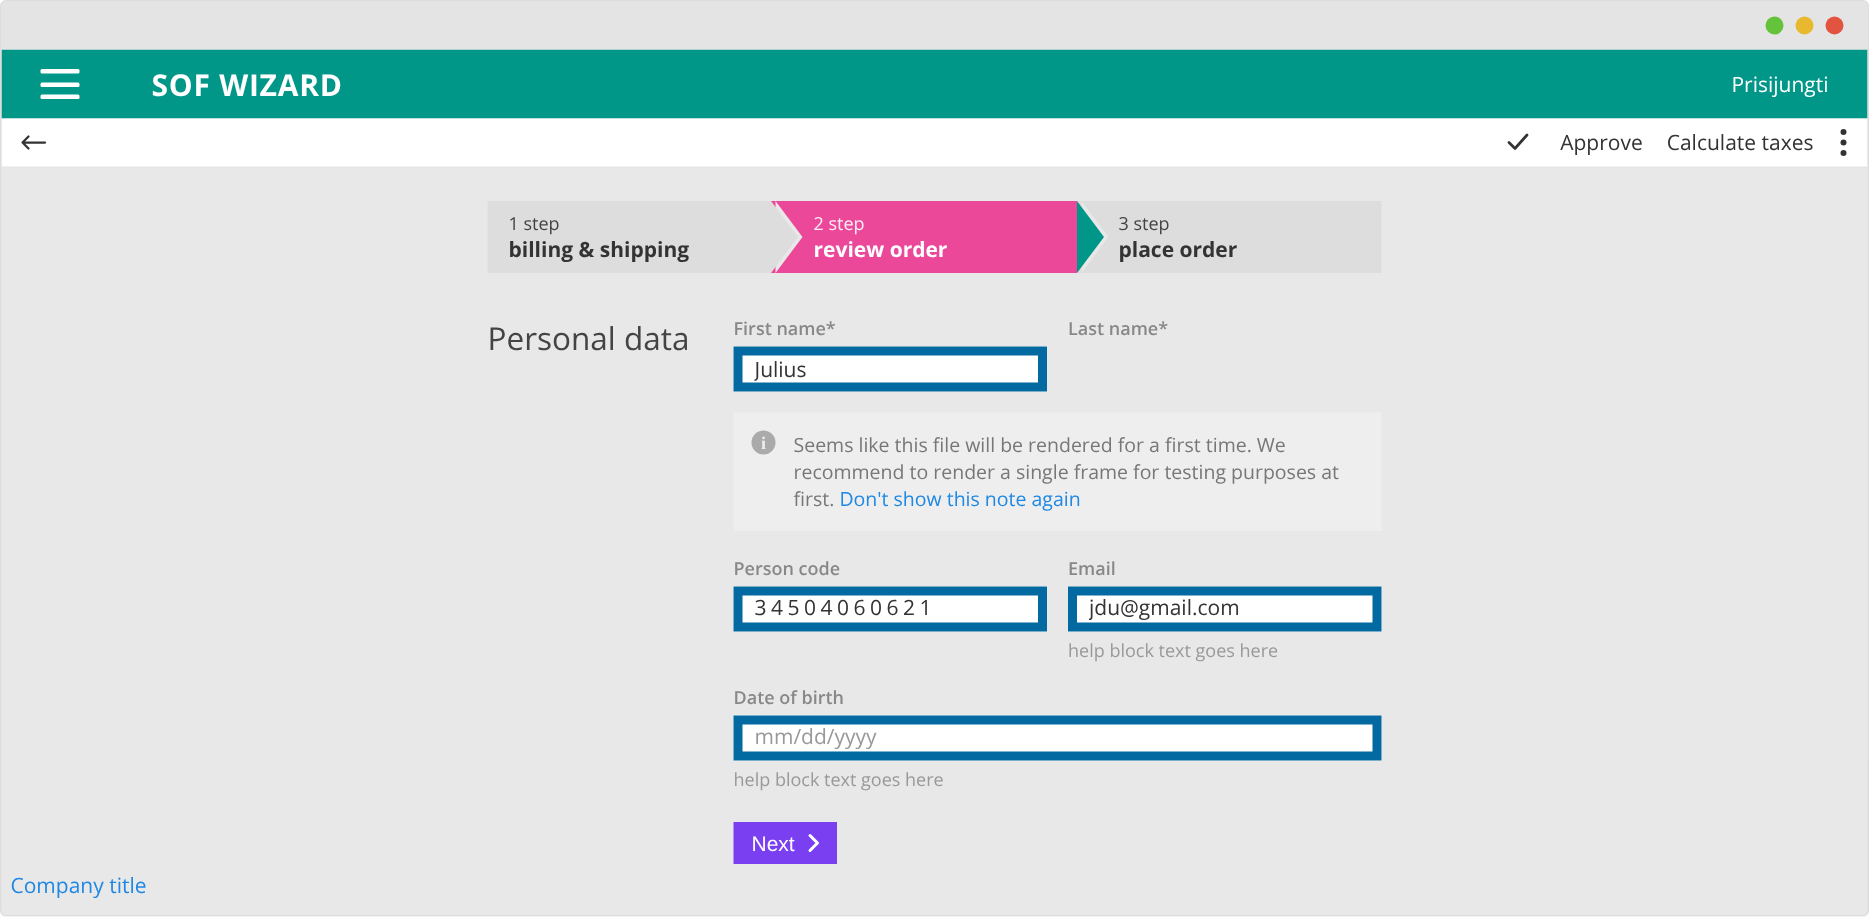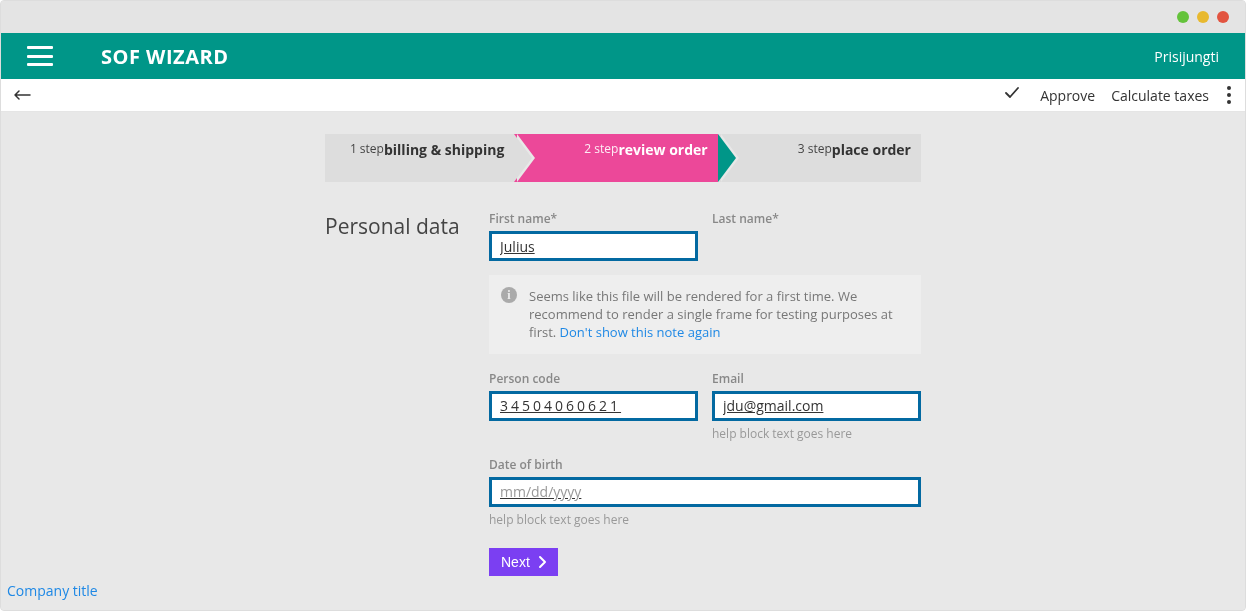--- a/index.html
+++ b/index.html
@@ -41,21 +41,21 @@
   .toolbar {
     height: 33px;
     background:#fff;
     display:flex;
     align-items:center;
     padding: 0 12px;
     border-bottom:1px solid #e5e5e5;
   }
   .back-icon { cursor:pointer; color:#333;}
   .toolbar-right{margin-left:auto; display:flex; align-items:center; gap:16px; color:#333; font-size:14px;}
-  .approve{display:flex; align-items:flex-start; gap:20px; cursor:pointer;}
+  .approve{display:flex; align-items:center; gap:20px; cursor:pointer;}
   .check-icon svg{display:block;}
   .calc{cursor:pointer;}
   .more-icon{cursor:pointer; padding:0 2px; display:flex; flex-direction:column; gap:3px;}
   .more-icon span{width:4px;height:4px;border-radius:50%;background:#333;display:block;}
 
   
   .body-area {
     position: absolute;
     top: 111px; left:0; right:0; bottom:0;
     background:#e8e8e8;
@@ -70,21 +70,21 @@
     display:flex;
     position: relative;
   }
   .step {
     flex:1;
     background:#ddd;
     color:#333;
     padding: 6px 10px 6px 28px;
     position:relative;
     display:flex;
-    flex-direction:row;
+    flex-direction:column;
     justify-content:flex-end;
   }
   .step:first-child{padding-left:14px;}
   .step.active{ background:#ec4899; color:#fff;}
   .step .small{font-size:12px; opacity:0.9;}
   .step .big{font-size:14px; font-weight:700;}
   
   .step::after{
     content:"";
     position:absolute;
@@ -124,27 +124,26 @@
     font-weight:400;
     padding-top:2px;
   }
   .form-cols{ flex:1; }
   .row2 { display:flex; gap:14px; }
   .field { flex:1; display:flex; flex-direction:column; margin-bottom:14px;}
   .field-half{width:205px;}
   .label { font-size:12px; color:#888; font-weight:600; margin-bottom:4px;}
   .input {
     height:30px;
-    border:3px solid #0369a1;
+    border:6px solid #0369a1;
     background:#fff;
     padding:0 8px;
     font-size:14px;
     color:#333;
     font-family:inherit;
-    text-decoration:underline;
   }
   .input.mono{letter-spacing:3px;}
   .input::placeholder{color:#999;}
   .help{font-size:12px;color:#999;margin-top:4px;}
 
   .note-box{
     background:#eee;
     padding:12px 14px 12px 40px;
     font-size:13px;
     color:#777;

